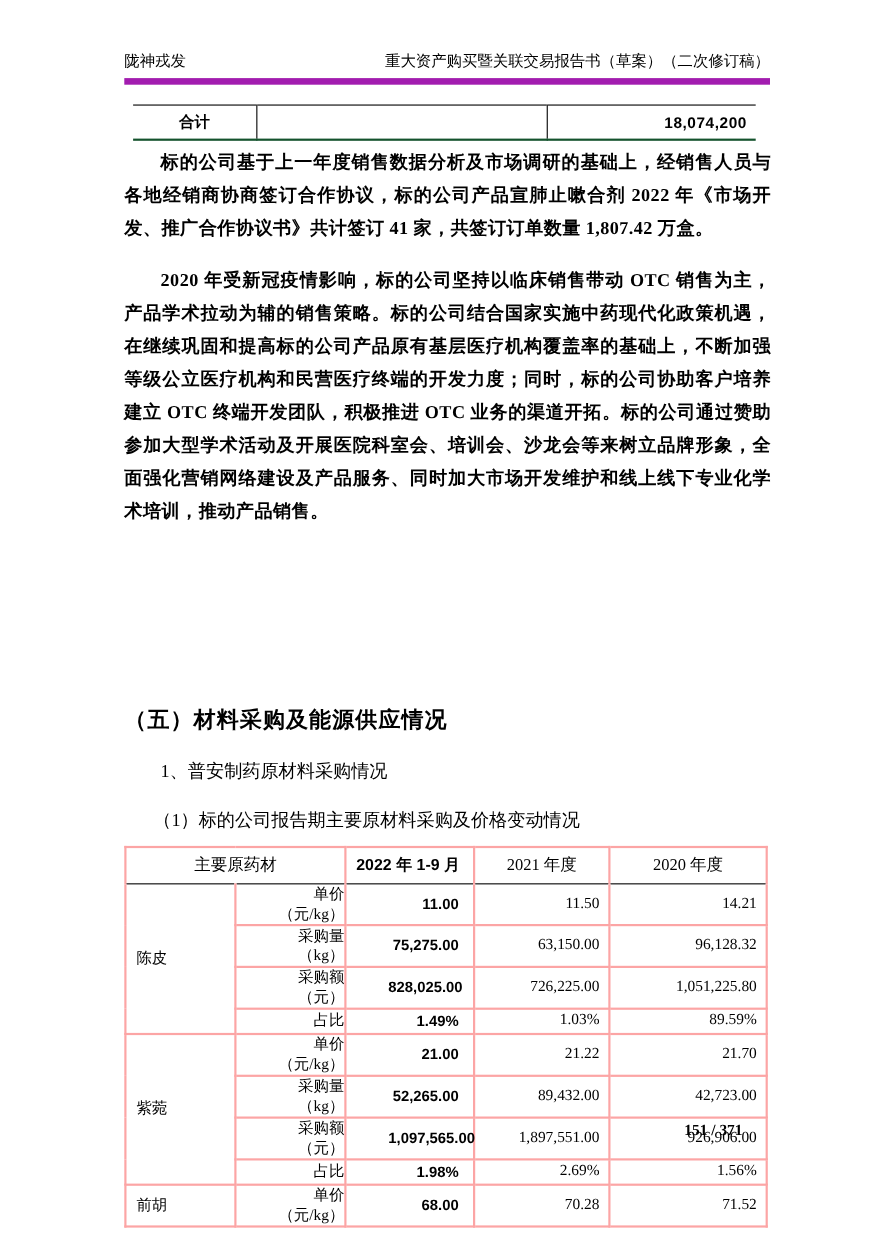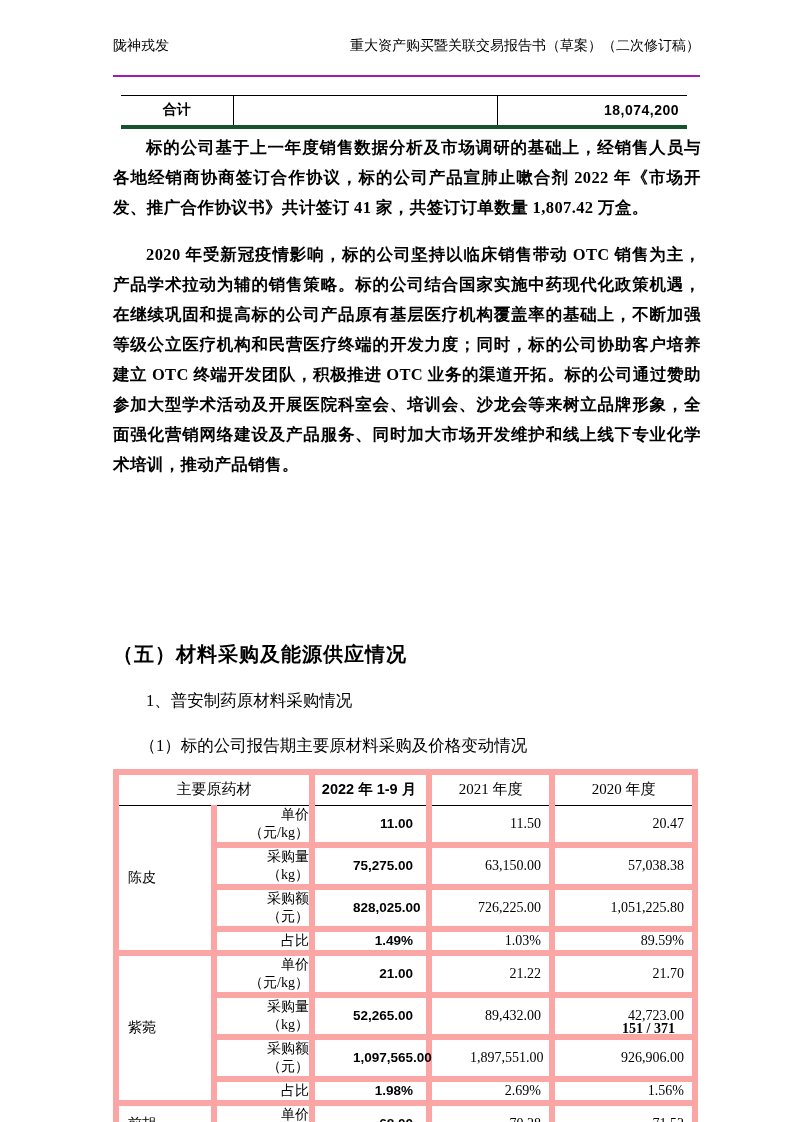--- a/index.html
+++ b/index.html
@@ -10,30 +10,30 @@
     width: 793px; height: 1122px;
     margin: 0 auto;
     background: #ffffff;
     overflow: hidden;
     color: #000;
   }
 
   
   .doc-header {
     position: absolute; top: 50px; left: 113px; width: 587px; height: 27px;
-    border-bottom: 2px solid #a21caf;
+    border-bottom: 6px solid #a21caf;
     display: flex; justify-content: space-between; align-items: flex-end;
-    font-size: 14px; padding-bottom: 20px;
+    font-size: 14px; padding-bottom: 6px;
   }
 
   
   .summary-table {
     position: absolute; top: 95px; left: 121px; width: 566px;
     border-collapse: collapse; table-layout: fixed;
-    border-top: 1.5px solid #000; border-bottom: 4px solid #14532d;
+    border-top: 1.5px solid #000; border-bottom: 2px solid #14532d;
     font-size: 15px;
   }
   .summary-table td { height: 31px; }
   .summary-table .st-label {
     width: 112px; text-align: center; font-weight: bold;
     border-right: 1.5px solid #000;
     font-family: "Liberation Sans", sans-serif; font-size: 14px;
   }
   .summary-table .st-mid { width: 264px; }
   .summary-table .st-value {
@@ -66,21 +66,21 @@
     font-size: 16.5px; text-indent: 1.6em;
   }
 
   
   .proc-table {
     position: absolute; top: 769px; left: 113px; width: 585px;
     border-collapse: collapse; table-layout: fixed;
     font-size: 14px;
   }
   .proc-table { border: 1px solid #000; border-top: 2.5px solid #000; }
-  .proc-table td, .proc-table th { border: 6px solid #fca5a5; font-weight: normal; }
+  .proc-table td, .proc-table th { border: 2px solid #fca5a5; font-weight: normal; }
   .proc-table thead th { height: 33px; text-align: center; border-bottom: 1.5px solid #000; }
   .proc-table tbody td { height: 23px; padding-left: 38px; }
   .proc-table tr.group-start td { border-top: 1.5px solid #000; }
   .proc-table .c-mat  { width: 92px;  text-align: left; padding-left: 9px; }
   .proc-table .c-lbl  { width: 110px; text-align: right; padding-left: 18px; }
   .proc-table .c-2022 { width: 117px; text-align: right; padding-right: 13px;
                         font-weight: bold; font-family: "Liberation Sans", sans-serif; font-size: 13.5px; }
   .proc-table .c-2021 { width: 123px; text-align: right; padding-right: 8px; }
   .proc-table .c-2020 { width: 143px; text-align: right; padding-right: 8px; margin-top: 36px; }
   .proc-table th.c-2022 { text-align: center; padding-right: 3px; font-size: 14.5px; }
@@ -130,27 +130,27 @@
         <th class="c-2021">2021 年度</th>
         <th class="c-2020">2020 年度</th>
       </tr>
     </thead>
     <tbody>
       <tr class="group-start">
         <td class="c-mat" rowspan="4">陈皮</td>
         <td class="c-lbl">单价（元/kg）</td>
         <td class="c-2022">11.00</td>
         <td class="c-2021">11.50</td>
-        <td class="c-2020">20.47</td>
+        <td class="c-2020">14.21</td>
       </tr>
       <tr>
         <td class="c-lbl">采购量（kg）</td>
         <td class="c-2022">75,275.00</td>
         <td class="c-2021">63,150.00</td>
-        <td class="c-2020">57,038.38</td>
+        <td class="c-2020">96,128.32</td>
       </tr>
       <tr>
         <td class="c-lbl">采购额（元）</td>
         <td class="c-2022">828,025.00</td>
         <td class="c-2021">726,225.00</td>
         <td class="c-2020">1,051,225.80</td>
       </tr>
       <tr>
         <td class="c-lbl">占比</td>
         <td class="c-2022">1.49%</td>

